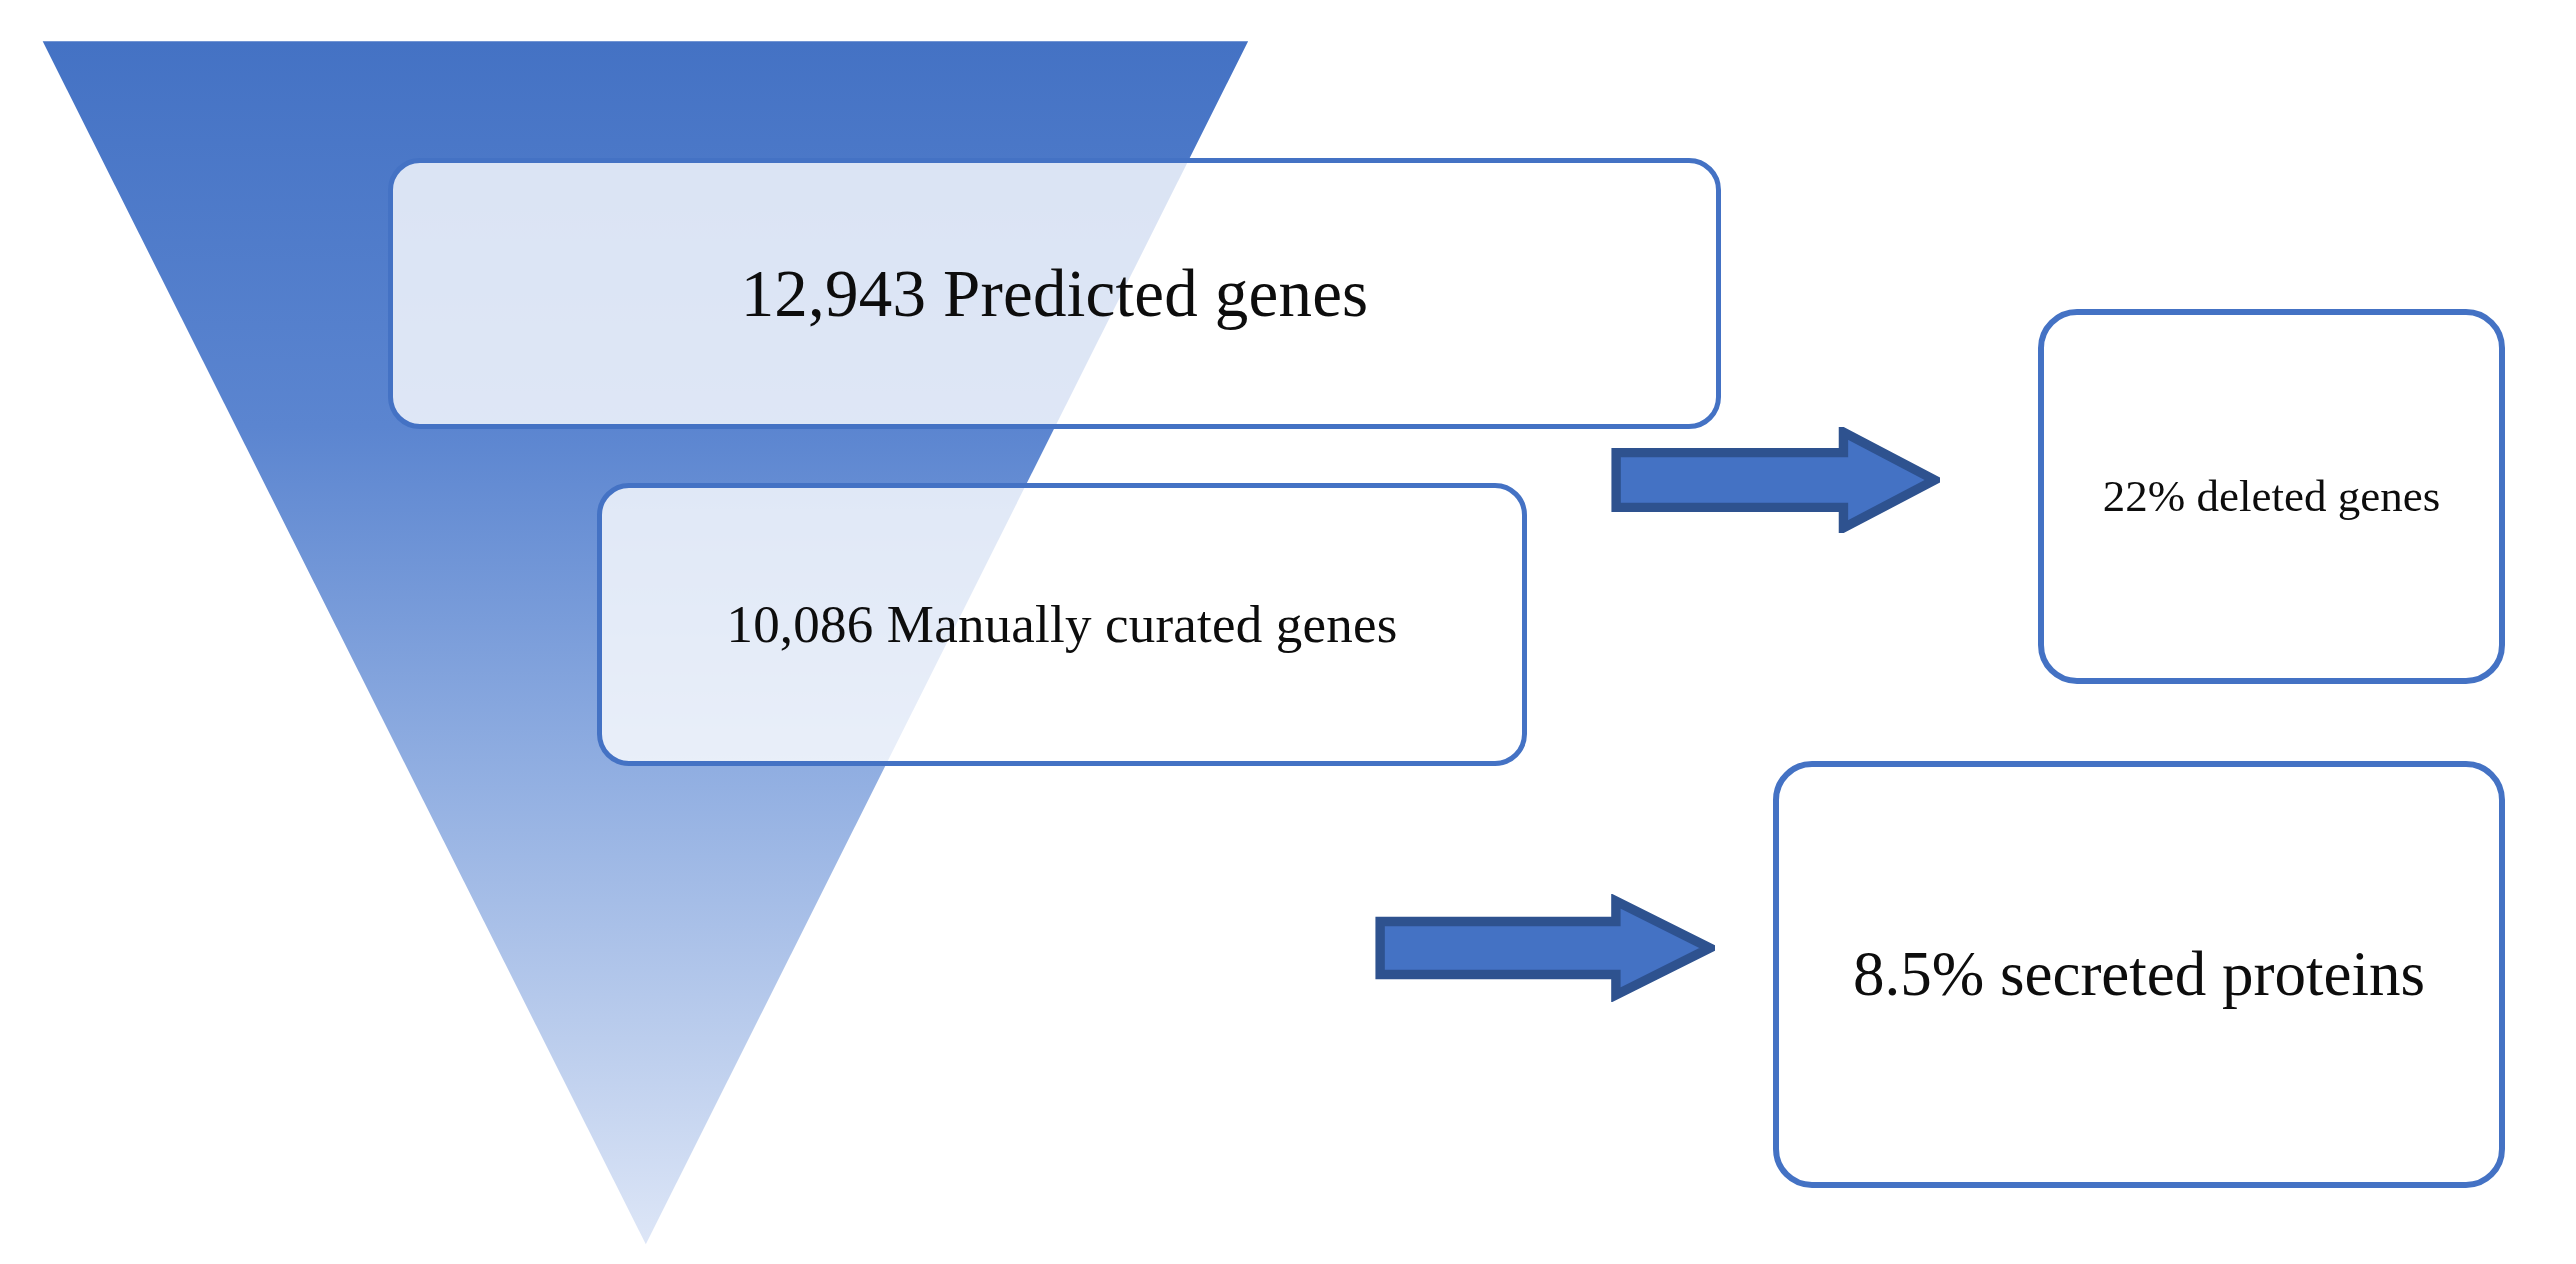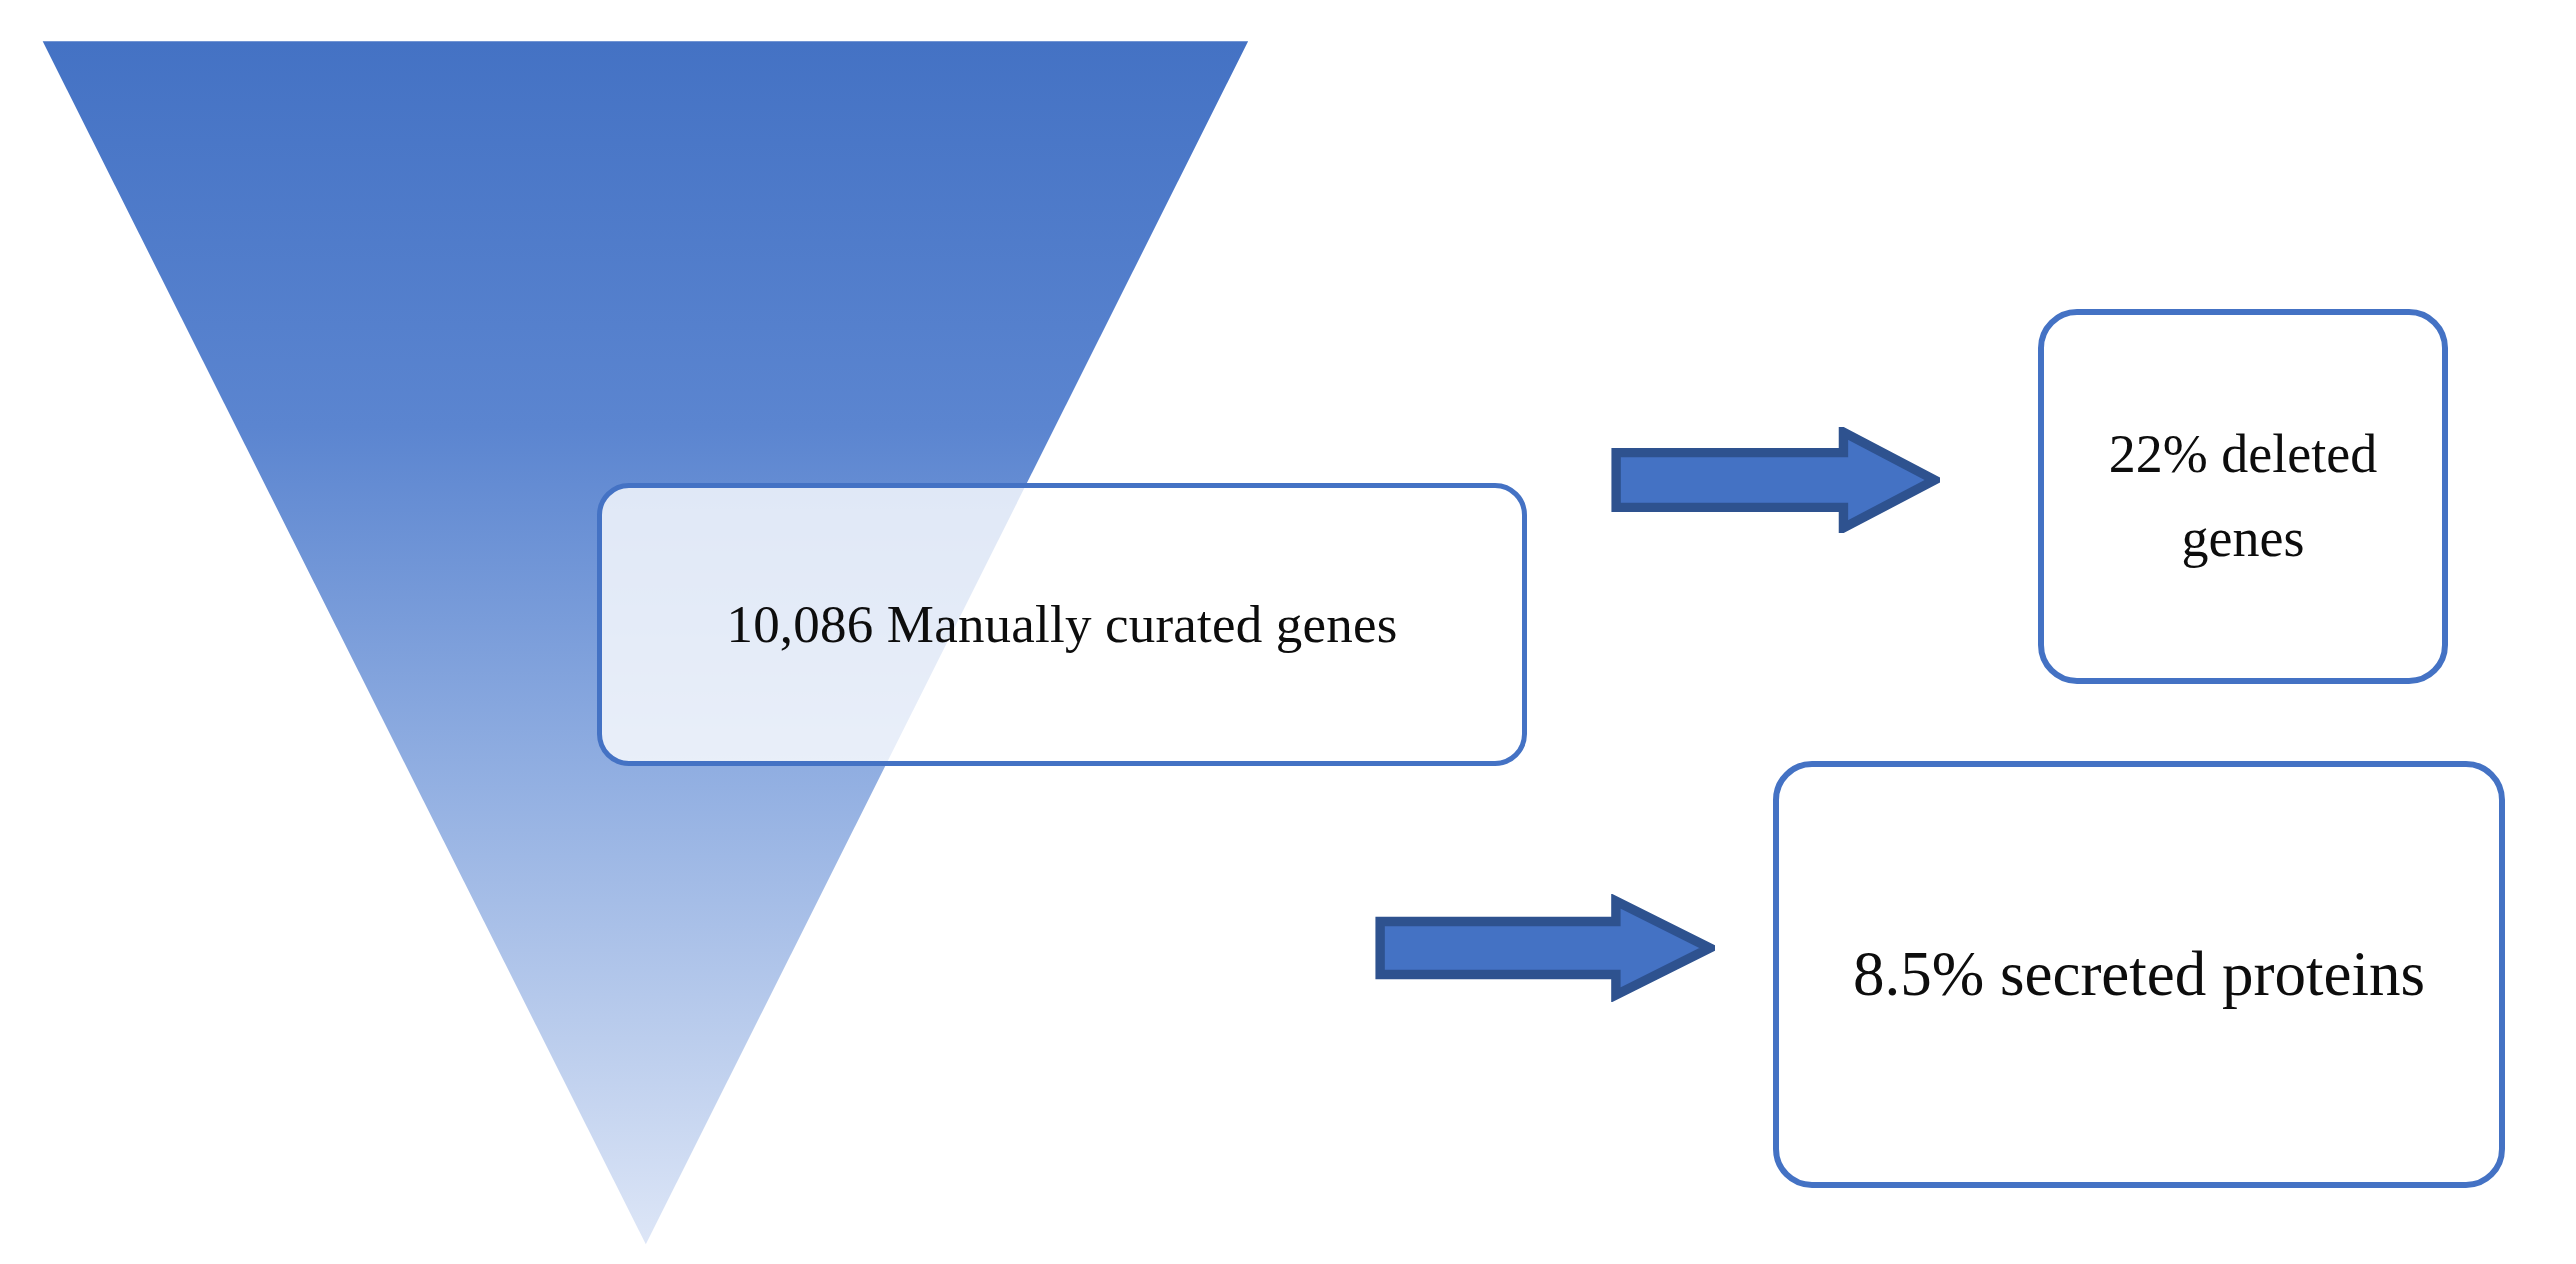--- a/index.html
+++ b/index.html
@@ -78,22 +78,22 @@
     color: #0d0d0d;
     line-height: 1.55;
   }
   .result-box .label {
     display: block;
     width: 100%;
     padding: 0 19px;
   }
   #box-deleted-result {
     left: 2038px; top: 309px;
-    width: 410px;  height: 375px;
-    font-size: 54px;
+    width: 467px;  height: 375px;
+    font-size: 45px;
   }
   #box-secreted-result {
     left: 1773px; top: 761px;
     width: 732px;  height: 427px;
     font-size: 63px;
     justify-content: flex-end;
   }
 
   
   .arrow {
@@ -117,20 +117,23 @@
           <stop offset="32%" stop-color="#5B85D0"></stop>
           <stop offset="62%" stop-color="#93B0E2"></stop>
           <stop offset="85%" stop-color="#BFD0EE"></stop>
           <stop offset="100%" stop-color="#DDE6F7"></stop>
         </linearGradient>
       </defs>
       <polygon points="50,48 1463,48 757,1458" fill="url(#funnelGrad)"></polygon>
     </svg>
   </div>
 
+  <div class="stage-box" id="box-predicted">
+    <span class="label">12,943 Predicted genes</span>
+  </div>
 
   <div class="stage-box" id="box-curated">
     <span class="label">10,086 Manually curated genes</span>
   </div>
 
 
   <div class="arrow" id="arrow-deleted">
     <svg width="329" height="106" viewBox="0 0 385 124" xmlns="http://www.w3.org/2000/svg">
       <polygon points="6,30 272,30 272,6 379,62 272,118 272,94 6,94" fill="#4472C4" stroke="#2E528F" stroke-width="11" stroke-linejoin="miter"></polygon>
     </svg>

